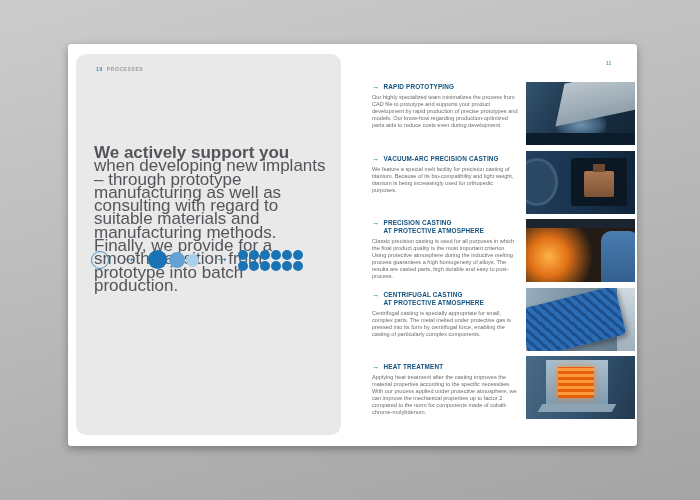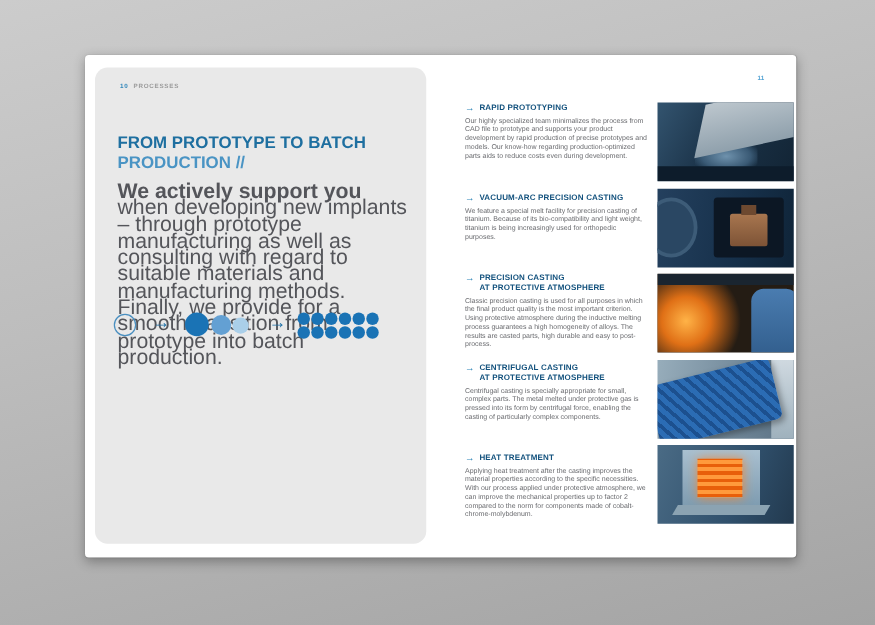--- a/index.html
+++ b/index.html
@@ -73,24 +73,20 @@
 </head>
 <body>
 
 <div class="canvas">
   <div class="page">
 
     <div class="intro-panel">
       <div class="kicker">
         <span class="num">10</span><span>PROCESSES</span>
       </div>
-      <div class="intro-title">
-        <span class="t1">FROM PROTOTYPE TO BATCH</span>
-        <span class="t2">PRODUCTION //</span>
-      </div>
       <p class="intro-text">
         <span class="b">We actively support you</span><span> when developing new implants – through prototype manufacturing as well as consulting with regard to suitable materials and manufacturing methods. Finally, we provide for a smooth transition from prototype into batch production.</span>
       </p>
 
       <div class="flow">
         <span class="stage1"></span>
         <span class="arrow a1">→</span>
         <span class="dot d1" style="background: rgb(26, 115, 181);"></span>
         <span class="dot d2" style="background: rgb(99, 160, 211);"></span>
         <span class="dot d3" style="background: rgb(170, 207, 233);"></span>

